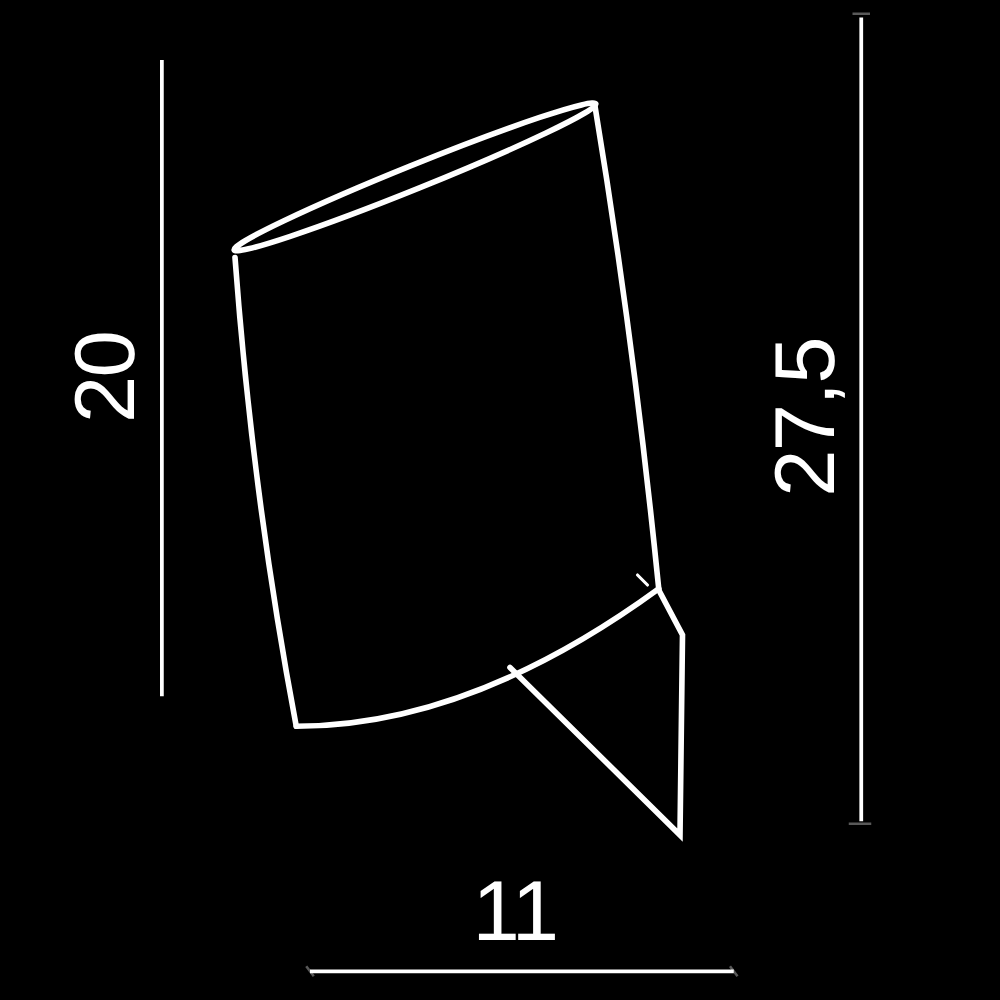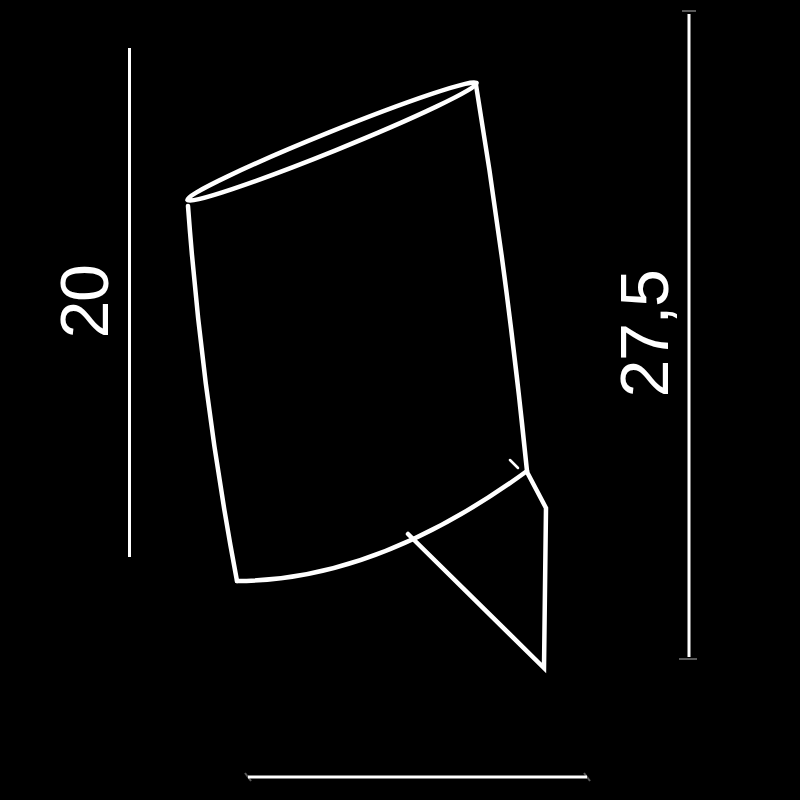--- a/index.html
+++ b/index.html
@@ -96,14 +96,15 @@
       <line class="tick" x1="679" y1="659" x2="697" y2="659"></line>
       <line class="tick" x1="245" y1="773" x2="251" y2="781"></line>
       <line class="tick" x1="584" y1="773" x2="590" y2="781"></line>
     </g>
   </svg>
 
   <div id="label-shade-height" class="dim-label vertical">20</div>
 
   <div id="label-overall-height" class="dim-label vertical">27,5</div>
 
+  <div id="label-base-width" class="dim-label horizontal">11</div>
 
 </div>
 
 </body></html>

